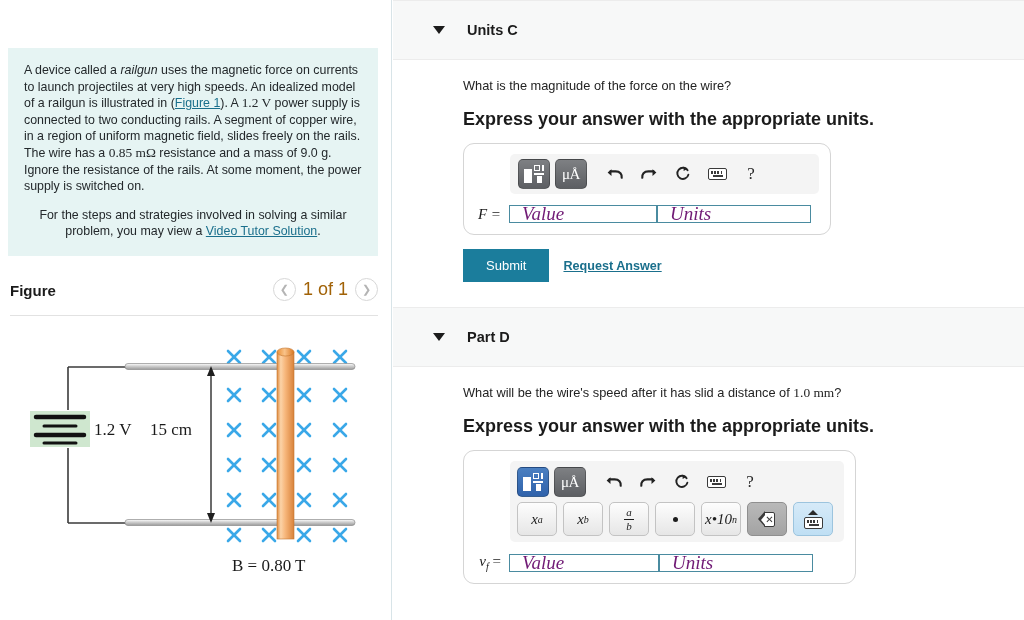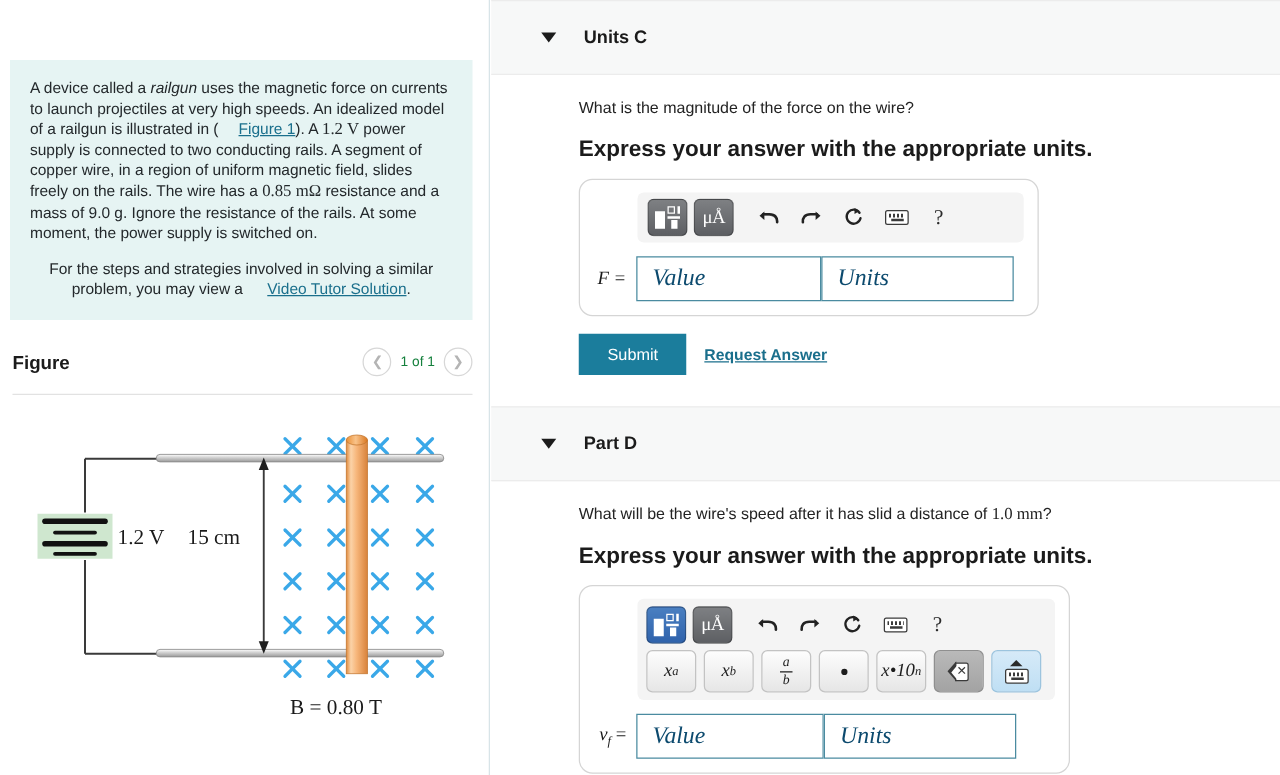--- a/index.html
+++ b/index.html
@@ -32,42 +32,42 @@
     line-height: 16.6px;
     color: #23282b;
   }
   .problem-box p:last-child { margin-bottom: 0; text-align: center; }
   .it { font-style: italic; }
   .mth {
     font-family: "Liberation Serif", serif;
     font-size: 13.4px;
   }
   a.link {
-    color: #1a6f8c; text-decoration: underline; cursor: pointer; margin-left: 16px;
+    color: #1a6f8c; text-decoration: underline; cursor: pointer;
   }
 
   .fig-header {
     position: absolute; left: 10px; top: 278px;
     width: 368px; height: 36px;
   }
   .fig-title {
     position: absolute; left: 0; top: 4px;
     font-size: 15px; font-weight: bold; color: #1b1b1b;
   }
   .fig-nav {
     position: absolute; right: 0; top: 0;
     display: flex; align-items: center; gap: 7px;
   }
   .nav-circle {
     width: 23px; height: 23px; border-radius: 50%;
     border: 1px solid #d7d7d7; background: #fff;
     display: flex; align-items: center; justify-content: center;
     color: #b4b4b4; font-size: 11px; cursor: pointer;
   }
-  .nav-count { font-size: 11px; color: #15803d; }
+  .nav-count { font-size: 18px; color: #a16207; }
   .fig-rule {
     position: absolute; left: 10px; top: 315px;
     width: 368px; height: 1px; background: #e2e2e2;
   }
   .figure-wrap {
     position: absolute; left: 10px; top: 325px;
     width: 372px; height: 280px;
   }
 
   
@@ -212,24 +212,24 @@
   }
 
   .input-row {
     display: flex; align-items: center; margin-top: 11px;
   }
   .var-label {
     font-family:"Liberation Serif", serif; font-style: italic;
     font-size: 15px; color:#1a1a1a; width:34px; text-align:right; padding-right:8px;
   }
   .field {
-    height: 36px; border: 1px solid #4a8ba0; background:#fff;
+    height: 18px; border: 1px solid #4a8ba0; background:#fff;
     display:flex; align-items:center; padding-left: 12px;
     font-family:"Liberation Serif", serif; font-style: italic;
-    font-size: 19px; color:#0c4a6e; cursor: text;
+    font-size: 19px; color:#701a75; cursor: text;
   }
   .field.value { width: 148px; }
   .field.units { width: 154px; }
   .field.value-d { width: 150px; }
   .field.units-d { width: 154px; }
 
   .actions { display:flex; align-items:center; margin-top: 14px; }
   .submit-btn {
     background: #1b7d9c; color:#fff; font-size:13px;
     padding: 9px 23px; border: none; cursor: pointer;

